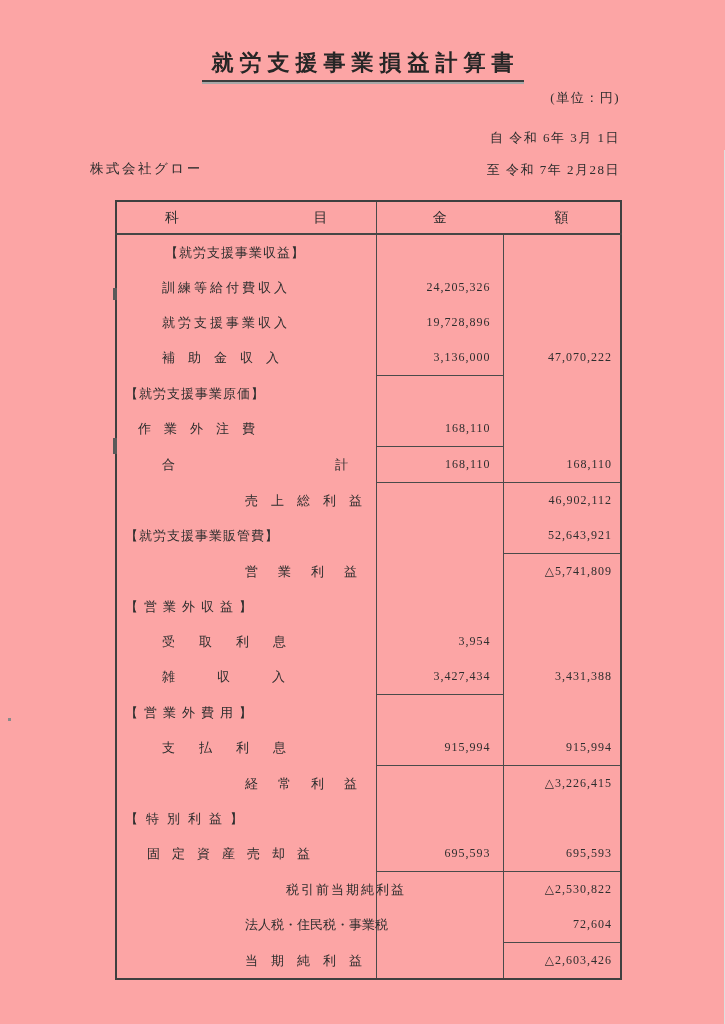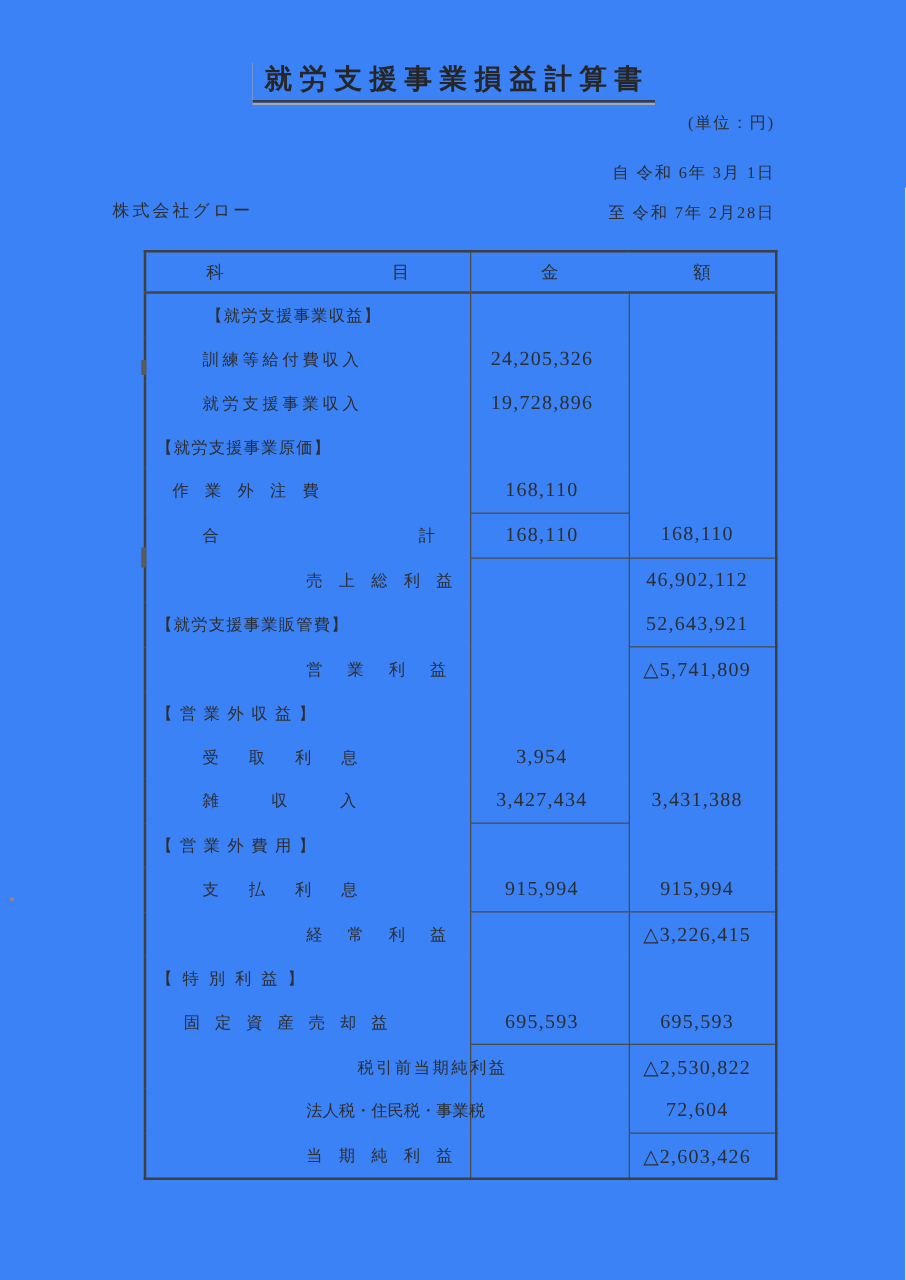--- a/index.html
+++ b/index.html
@@ -1,18 +1,18 @@
 <!DOCTYPE html>
 <html><head>
 <meta charset="utf-8">
 <style>
   html,body{margin:0;padding:0;}
   .page{
     position:relative; width:725px; height:1024px;
-    background:#3b82f6; overflow:hidden;
+    background:#fca5a5; overflow:hidden;
     font-family:"Liberation Serif","DejaVu Serif",serif;
     color:#2e2e2e;
   }
   .title-wrap{position:absolute; top:48px; left:0; right:0; text-align:center;}
   .doc-title{
     display:inline-block; font-size:22px; font-weight:600; letter-spacing:6px;
     color:#262626; padding:0 4px 2px 10px;
     border-bottom:2.5px solid #3c3c3c; box-shadow:0 2px 0 #a8a8a8;
     white-space:nowrap;
   }
@@ -37,21 +37,21 @@
   th.h-account{border-right:1px solid #4a4a4a;}
   .hflex{display:flex; align-items:center;}
   .hflex.account{justify-content:space-between; padding:0 48px;}
   .hflex.amount span{display:block; text-align:center;}
   .hflex.amount .h-kin{width:52%;}
   .hflex.amount .h-gaku{width:48%;}
 
   tbody td{height:35px; font-size:13px; vertical-align:middle; padding:0;}
   td.c1{border-right:1px solid #4a4a4a;}
   td.c2{border-right:1px solid #4a4a4a;}
-  td.num{text-align:center; letter-spacing:1px; font-size:16px; white-space:nowrap;}
+  td.num{text-align:right; letter-spacing:1px; font-size:12px; white-space:nowrap;}
   td.c2.num{padding-right:12px;}
   td.r.num{padding-right:8px;}
   td.rule{border-bottom:1px solid #4a4a4a;}
   .lab{display:block; white-space:nowrap; line-height:1;}
 
   .artifact{position:absolute; background:#5a5a5a;}
   .edge-line{position:absolute; right:0; top:150px; bottom:0; width:1px; background:#dedede;}
 </style>
 </head>
 <body>
@@ -106,20 +106,27 @@
         </tr>
         <tr>
           <td class="c1">
             <span class="lab" style="padding-left: 45px; letter-spacing: 3px; font-family: Liberation Serif, serif;">就労支援事業収入</span>
           </td>
           <td class="c2 num">19,728,896</td>
           <td class="r num"></td>
         </tr>
         <tr>
           <td class="c1">
+            <span class="lab" style="padding-left: 45px; letter-spacing: 13px;">補助金収入</span>
+          </td>
+          <td class="c2 num rule">3,136,000</td>
+          <td class="r num">47,070,222</td>
+        </tr>
+        <tr>
+          <td class="c1">
             <span class="lab" style="padding-left: 8px; letter-spacing: 1px;">【就労支援事業原価】</span>
           </td>
           <td class="c2 num"></td>
           <td class="r num"></td>
         </tr>
         <tr>
           <td class="c1">
             <span class="lab" style="padding-left: 21px; letter-spacing: 13px;">作業外注費</span>
           </td>
           <td class="c2 num rule">168,110</td>

